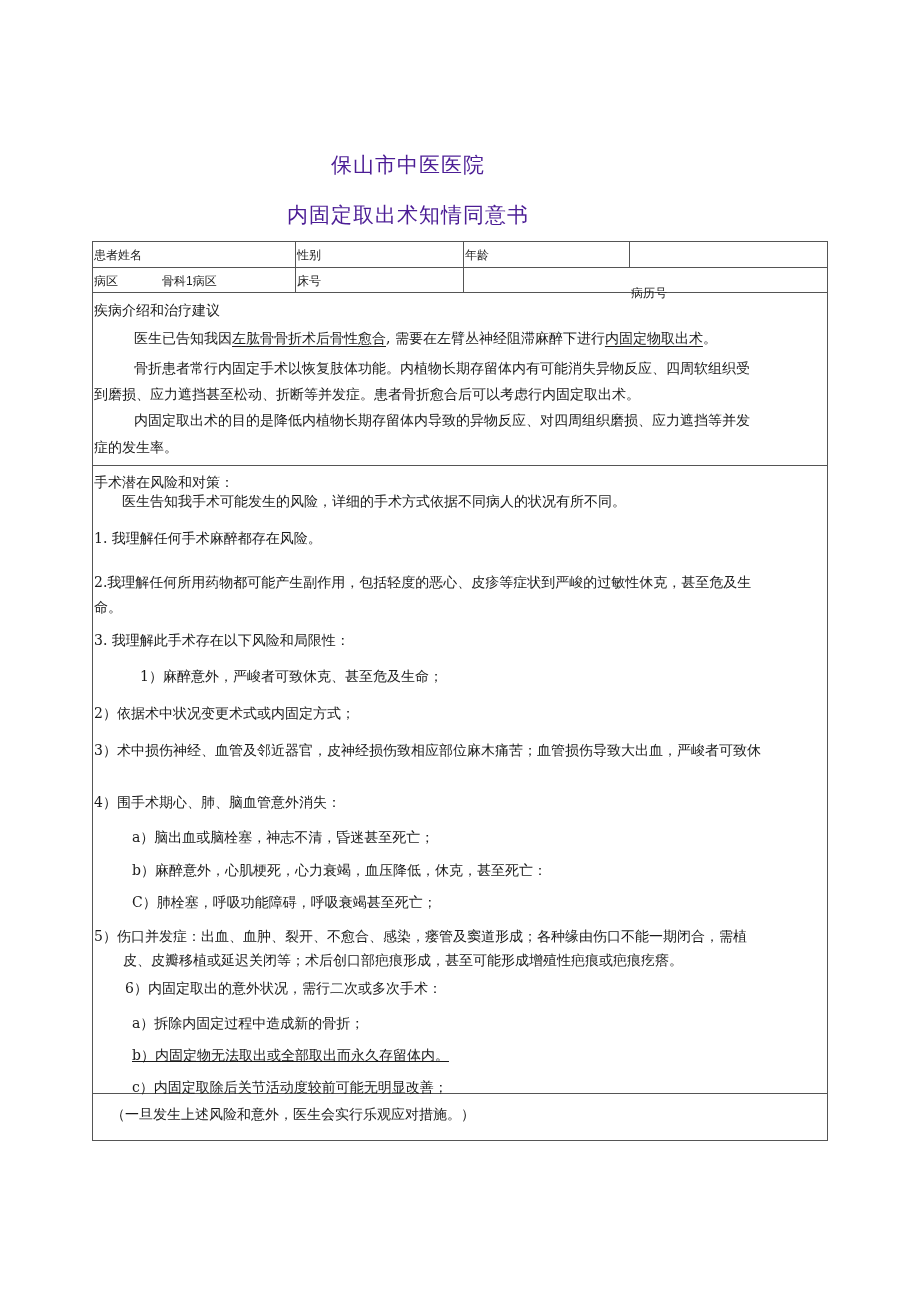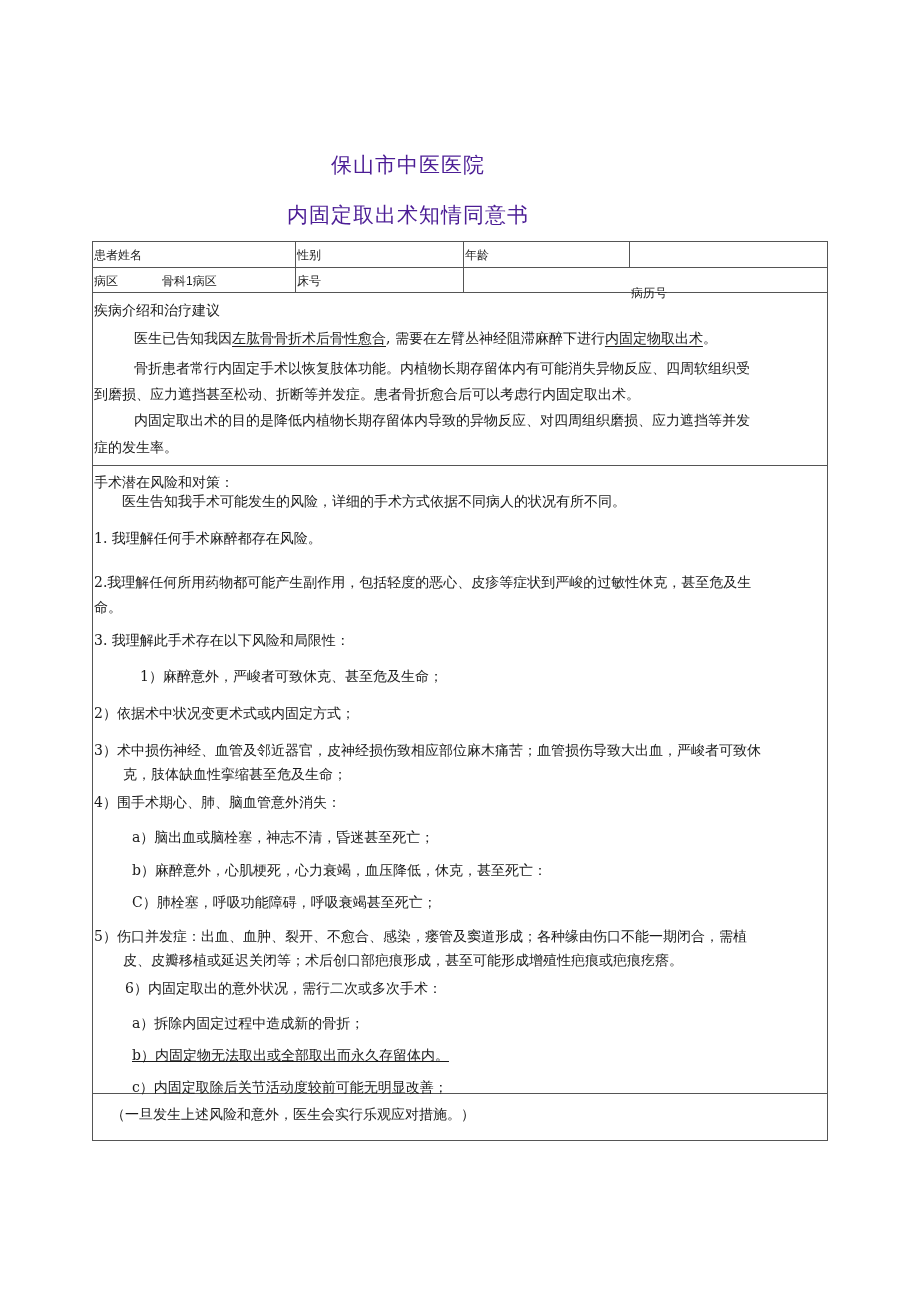--- a/index.html
+++ b/index.html
@@ -94,21 +94,20 @@
     <div class="section sec-risk" style="width:734px;">
       <div class="line" style="top:6px;">手术潜在风险和对策：</div>
       <div class="line" style="top:25px;margin-left:28px;">医生告知我手术可能发生的风险，详细的手术方式依据不同病人的状况有所不同。</div>
       <div class="line" style="top:62px;">1. 我理解任何手术麻醉都存在风险。</div>
       <div class="line" style="top:106px;">2.我理解任何所用药物都可能产生副作用，包括轻度的恶心、皮疹等症状到严峻的过敏性休克，甚至危及生</div>
       <div class="line" style="top:131px;">命。</div>
       <div class="line" style="top:164px;">3. 我理解此手术存在以下风险和局限性：</div>
       <div class="line" style="top:200px;padding-left:46px;">1）麻醉意外，严峻者可致休克、甚至危及生命；</div>
       <div class="line" style="top:237px;">2）依据术中状况变更术式或内固定方式；</div>
       <div class="line" style="top:274px;">3）术中损伤神经、血管及邻近器官，皮神经损伤致相应部位麻木痛苦；血管损伤导致大出血，严峻者可致休</div>
-      <div class="line hang" style="top:298px;">克，肢体缺血性挛缩甚至危及生命；</div>
       <div class="line" style="top:326px;">4）围手术期心、肺、脑血管意外消失：</div>
       <div class="line indent-sub" style="top:361px;">a）脑出血或脑栓塞，神志不清，昏迷甚至死亡；</div>
       <div class="line indent-sub" style="top:394px;">b）麻醉意外，心肌梗死，心力衰竭，血压降低，休克，甚至死亡：</div>
       <div class="line indent-sub" style="top:426px;">C）肺栓塞，呼吸功能障碍，呼吸衰竭甚至死亡；</div>
       <div class="line" style="top:460px;">5）伤口并发症：出血、血肿、裂开、不愈合、感染，瘘管及窦道形成；各种缘由伤口不能一期闭合，需植</div>
       <div class="line hang" style="top:484px;">皮、皮瓣移植或延迟关闭等；术后创口部疤痕形成，甚至可能形成增殖性疤痕或疤痕疙瘩。</div>
       <div class="line" style="top:512px;padding-left:31px;">6）内固定取出的意外状况，需行二次或多次手术：</div>
       <div class="line indent-sub" style="top:547px;">a）拆除内固定过程中造成新的骨折；</div>
       <div class="line indent-sub" style="top:579px;text-decoration:underline;">b）内固定物无法取出或全部取出而永久存留体内。</div>
       <div class="line indent-sub" style="top:611px;">c）内固定取除后关节活动度较前可能无明显改善；</div>

